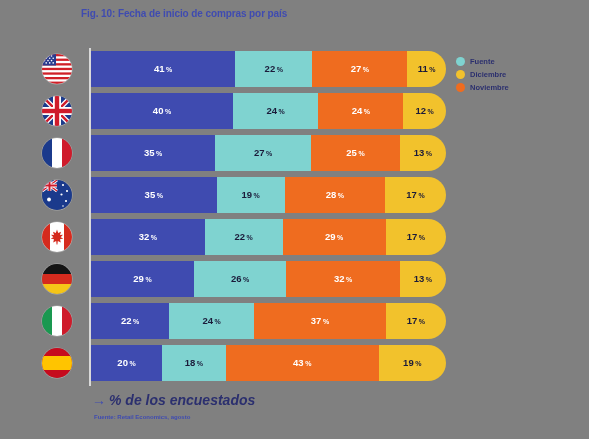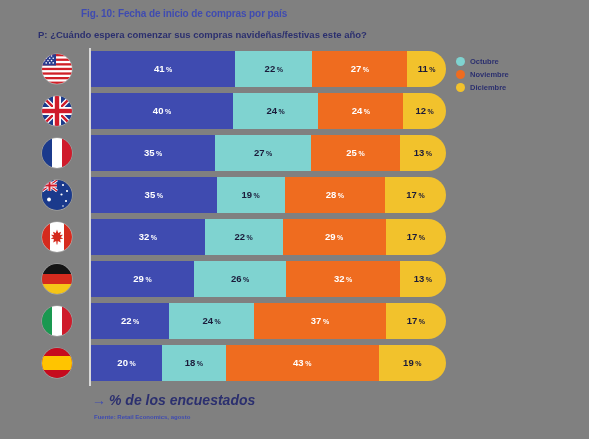--- a/index.html
+++ b/index.html
@@ -159,21 +159,20 @@
     color: #2b2f6e;
     white-space: nowrap;
   }
 </style>
 </head>
 <body>
 
 <div id="figure">
 
   <div class="fig-title">Fig. 10: Fecha de inicio de compras por país</div>
-  <div class="fig-question">P: ¿Cuándo espera comenzar sus compras navideñas/festivas este año?</div>
 
   <div class="plot">
     <div class="axis-line"></div>
     <div id="rows-host">
         <div class="row" style="top: 0px;">
           <div class="flag">
             <svg viewBox="0 0 30 30">
               <rect width="30" height="30" fill="#ffffff"></rect>
     <g fill="#d02028">
                 <rect y="0" width="30" height="2.3"></rect>
@@ -413,25 +412,25 @@
 
   <div class="xlabel">
     <span class="arrow">→</span><span>% de los encuestados</span>
   </div>
 
   <div class="source">Fuente: Retail Economics, agosto</div>
 
   <div class="legend" id="legend-host">
       <div class="legend-item">
         <div class="legend-swatch" style="background: rgb(127, 211, 208);"></div>
-        <div class="legend-label">Octubre</div>
+        <div class="legend-label">Fuente</div>
+      </div>
+      <div class="legend-item">
+        <div class="legend-swatch" style="background: rgb(242, 194, 44);"></div>
+        <div class="legend-label">Diciembre</div>
       </div>
       <div class="legend-item">
         <div class="legend-swatch" style="background: rgb(239, 108, 31);"></div>
         <div class="legend-label">Noviembre</div>
       </div>
-      <div class="legend-item">
-        <div class="legend-swatch" style="background: rgb(242, 194, 44);"></div>
-        <div class="legend-label">Diciembre</div>
-      </div>
     </div>
 
 </div>
 
 </body></html>

